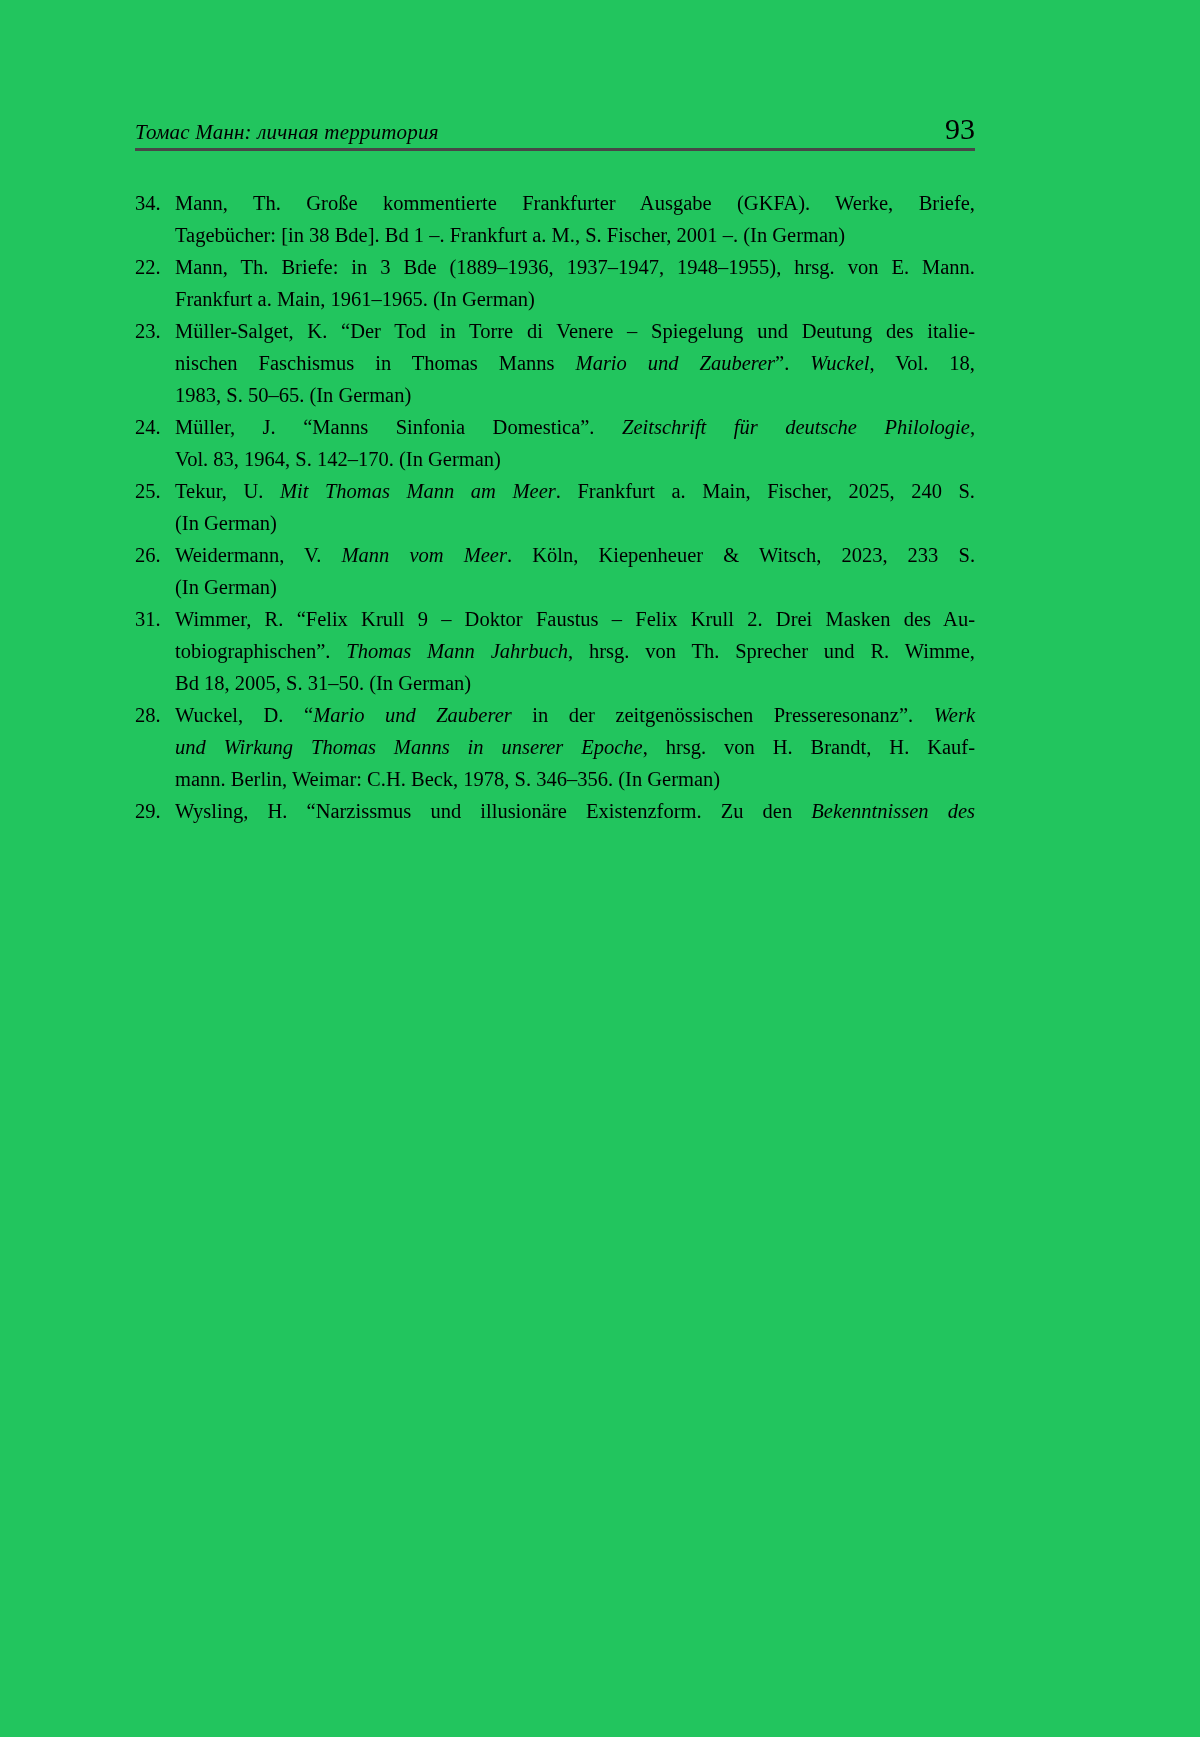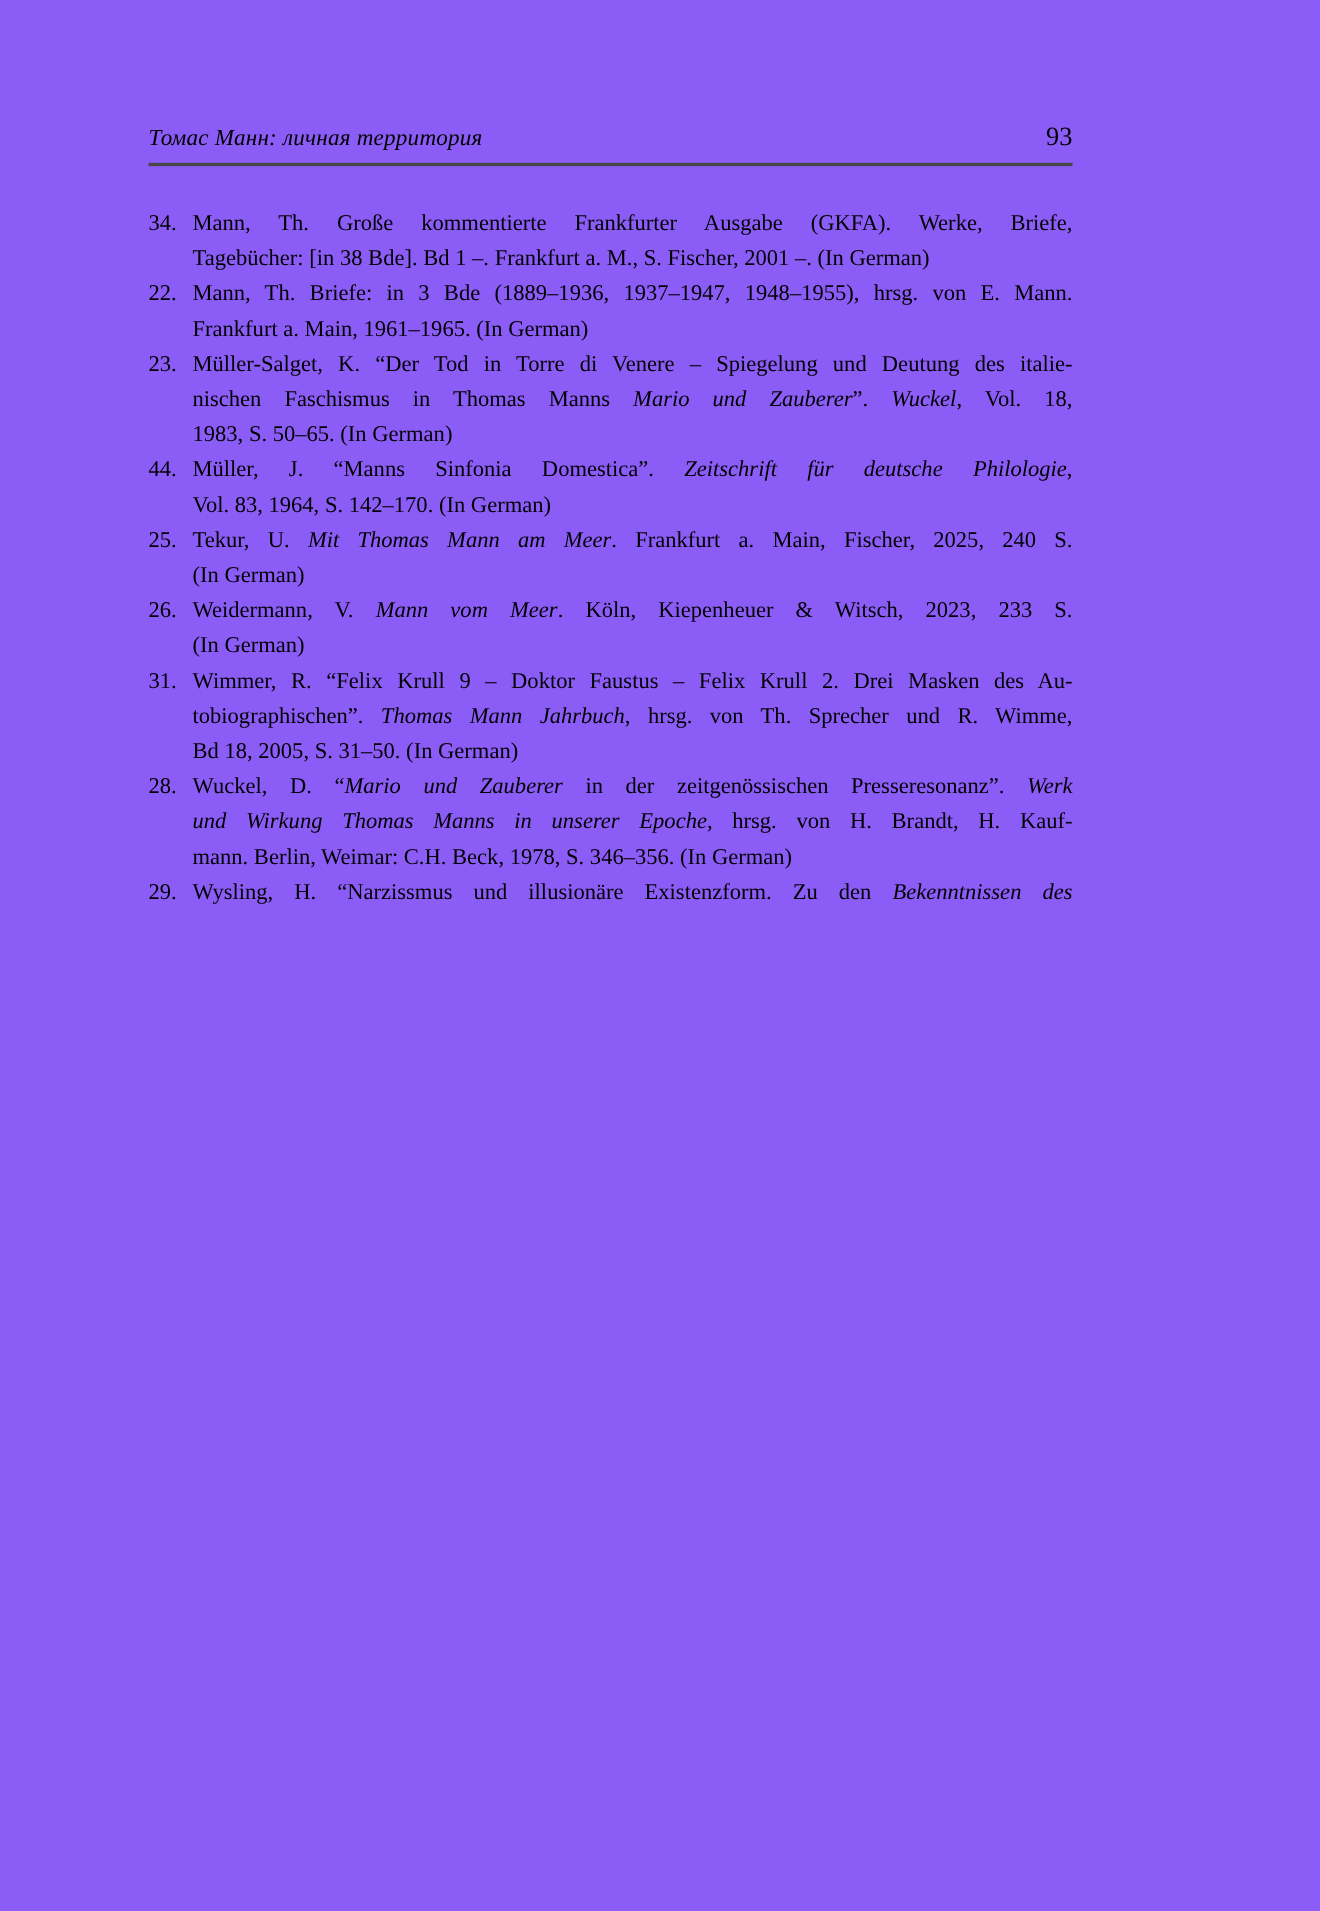--- a/index.html
+++ b/index.html
@@ -6,39 +6,39 @@
     margin: 0;
     padding: 0;
     background: #ffffff;
     font-family: "Liberation Serif", "DejaVu Serif", serif;
     color: #000000;
   }
   .page {
     position: relative;
     width: 1200px;
     height: 1737px;
-    background: #8b5cf6;
+    background: #22c55e;
     overflow: hidden;
   }
   .header {
     position: absolute;
     left: 135px;
     top: 112px;
     width: 840px;
     display: flex;
     justify-content: space-between;
     align-items: baseline;
   }
   .running-title {
     font-style: italic;
     font-size: 21px;
     letter-spacing: 0.2px;
   }
   .page-number {
-    font-size: 24px;
+    font-size: 30px;
   }
   .header-rule {
     position: absolute;
     left: 135px;
     top: 148px;
     width: 840px;
     height: 3px;
     background: #474747;
   }
   .references {
@@ -103,21 +103,21 @@
       </div>
       <div class="ref-item">
         <span class="ref-num">23.</span>
         <div class="ref-body">
           <div class="ref-line just"><span>Müller-Salget, K. “Der Tod in Torre di Venere – Spiegelung und Deutung des italie-</span></div>
           <div class="ref-line just"><span>nischen Faschismus in Thomas Manns </span><i>Mario und Zauberer</i><span>”. </span><i>Wuckel</i><span>, Vol. 18,</span></div>
           <div class="ref-line last"><span>1983, S. 50–65. (In German)</span></div>
         </div>
       </div>
       <div class="ref-item">
-        <span class="ref-num">44.</span>
+        <span class="ref-num">24.</span>
         <div class="ref-body">
           <div class="ref-line just"><span>Müller, J. “Manns Sinfonia Domestica”. </span><i>Zeitschrift für deutsche Philologie</i><span>,</span></div>
           <div class="ref-line last"><span>Vol. 83, 1964, S. 142–170. (In German)</span></div>
         </div>
       </div>
       <div class="ref-item">
         <span class="ref-num">25.</span>
         <div class="ref-body">
           <div class="ref-line just"><span>Tekur, U. </span><i>Mit Thomas Mann am Meer</i><span>. Frankfurt a. Main, Fischer, 2025, 240 S.</span></div>
           <div class="ref-line last"><span>(In German)</span></div>

